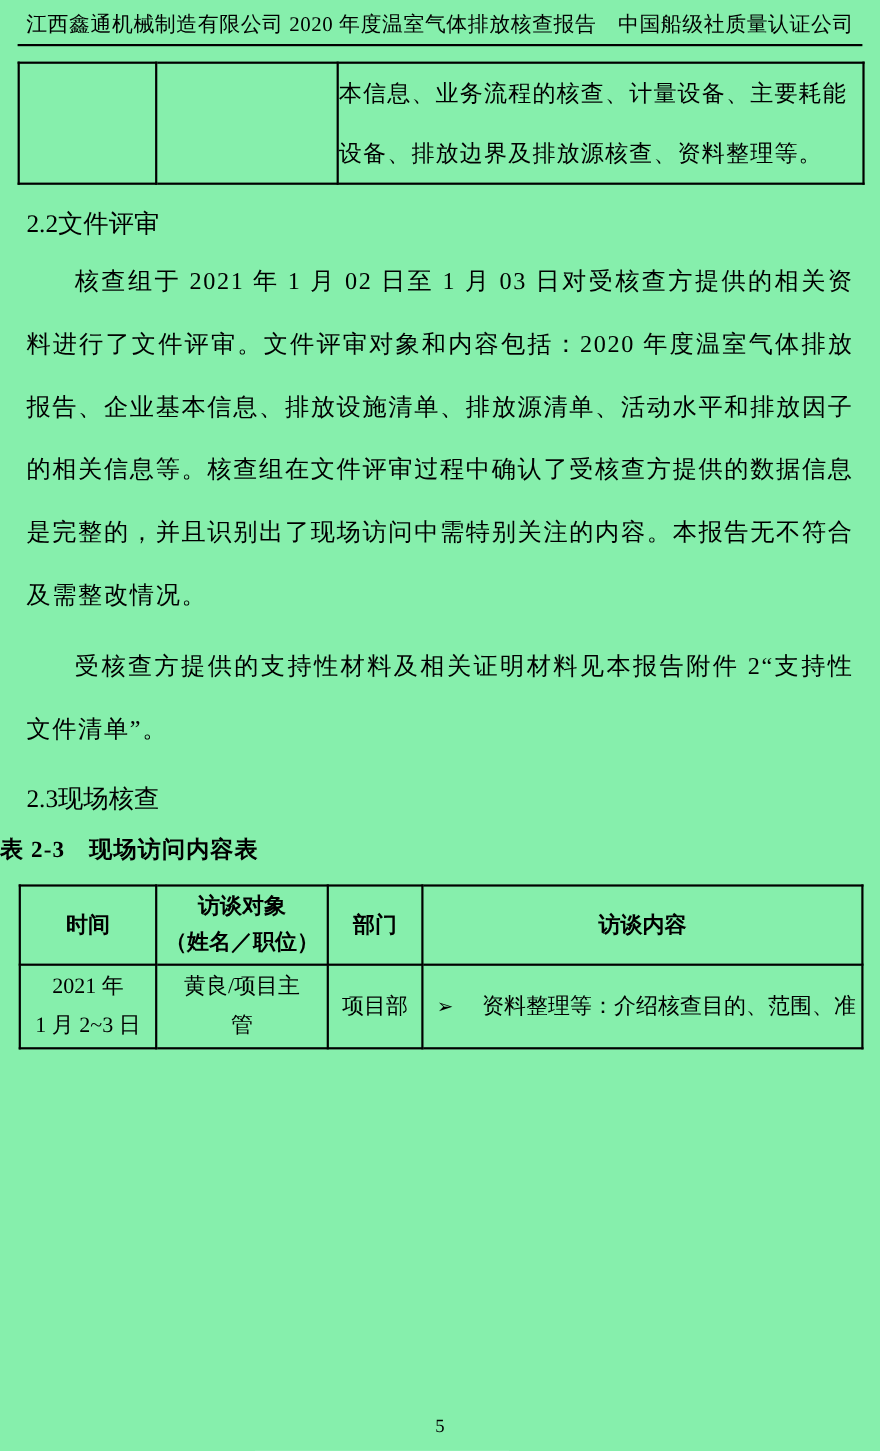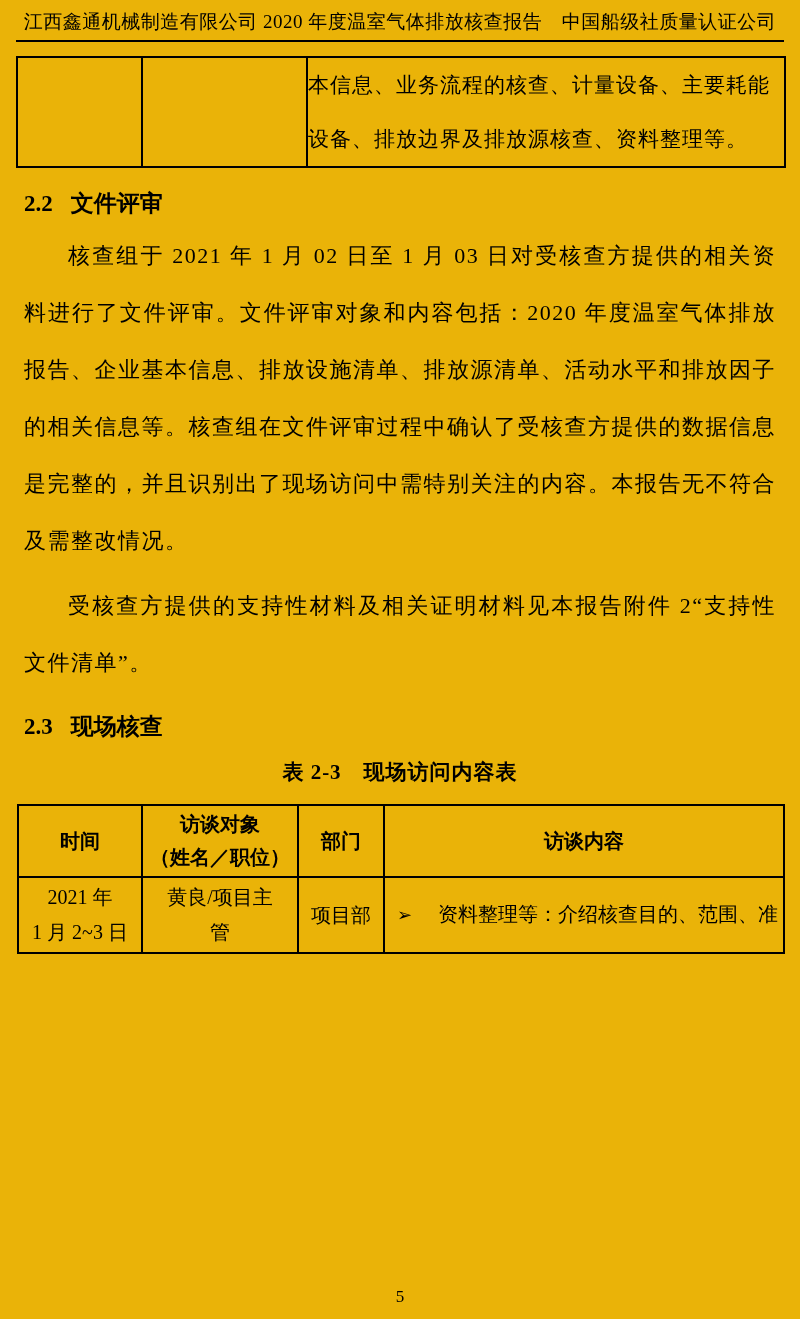--- a/index.html
+++ b/index.html
@@ -7,21 +7,21 @@
   body {
     width: 800px; height: 1319px;
     font-family: "Liberation Serif", "DejaVu Serif", serif;
     color: #000;
     position: relative;
     overflow: hidden;
   }
   .page {
     width: 800px; height: 1319px;
     position: relative;
-    background: #eab308;
+    background: #86efac;
   }
   
   .doc-header {
     margin: 0 16px;
     padding: 9px 0 5px 0;
     border-bottom: 2.5px solid #000;
     text-align: center;
     font-size: 19px;
     letter-spacing: 0.5px;
     white-space: nowrap;
@@ -40,41 +40,40 @@
     font-size: 21px;
   }
   .carry-cell-line {
     line-height: 54px;
     letter-spacing: 1px;
   }
   
   .sec-heading {
     margin: 20px 24px 0 24px;
     font-size: 23px;
-    font-weight: bold;
+    font-weight: normal;
     display: flex;
     align-items: baseline;
-    gap: 18px;
   }
   
   p.body-para {
     margin: 8px 24px 0 24px;
     font-size: 22px;
     line-height: 57px;
     letter-spacing: 1.5px;
     text-align: justify;
     text-indent: 2em;
   }
   p.lines-6 { min-height: 342px; }
   p.lines-2 { min-height: 114px; }
   p.lines-4 { min-height: 228px; }
   
   .table-caption {
     margin: 16px 0 10px 0;
-    text-align: center;
+    text-align: left;
     font-size: 21px;
     font-weight: bold;
     letter-spacing: 1px;
   }
   
   table.visit-table {
     width: 766px;
     margin: 18px 17px;
     border-collapse: collapse;
     table-layout: fixed;

